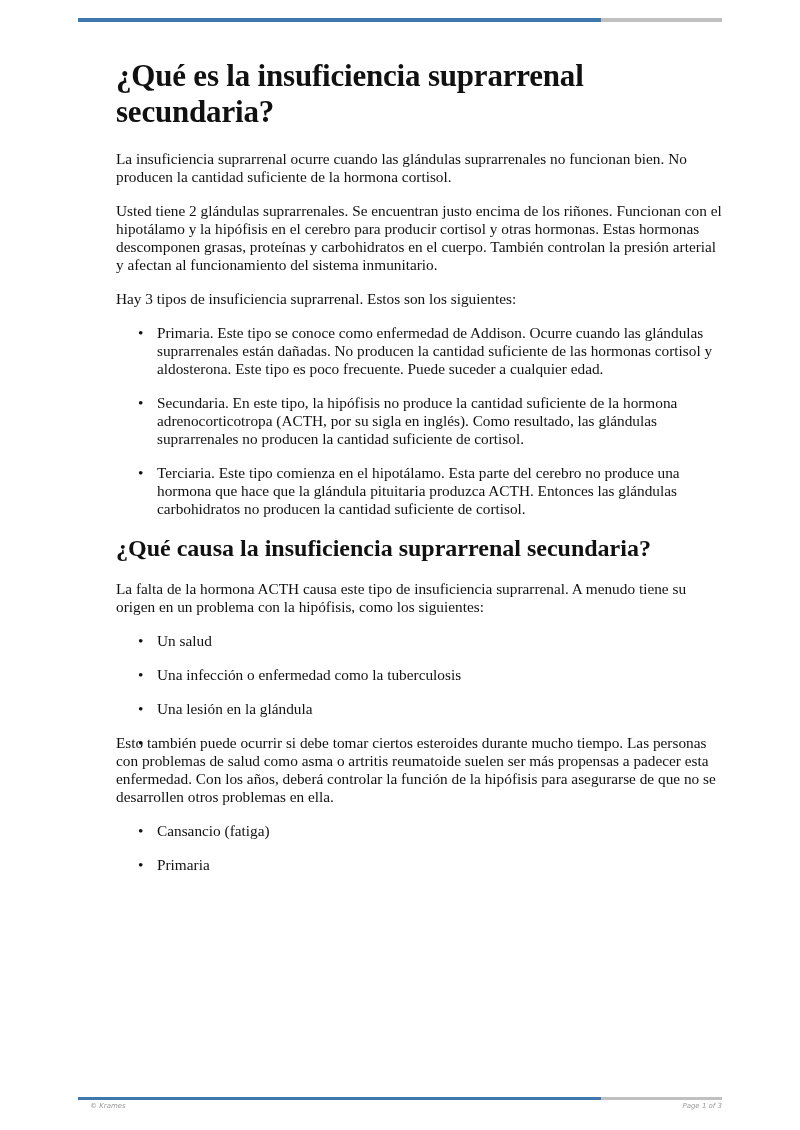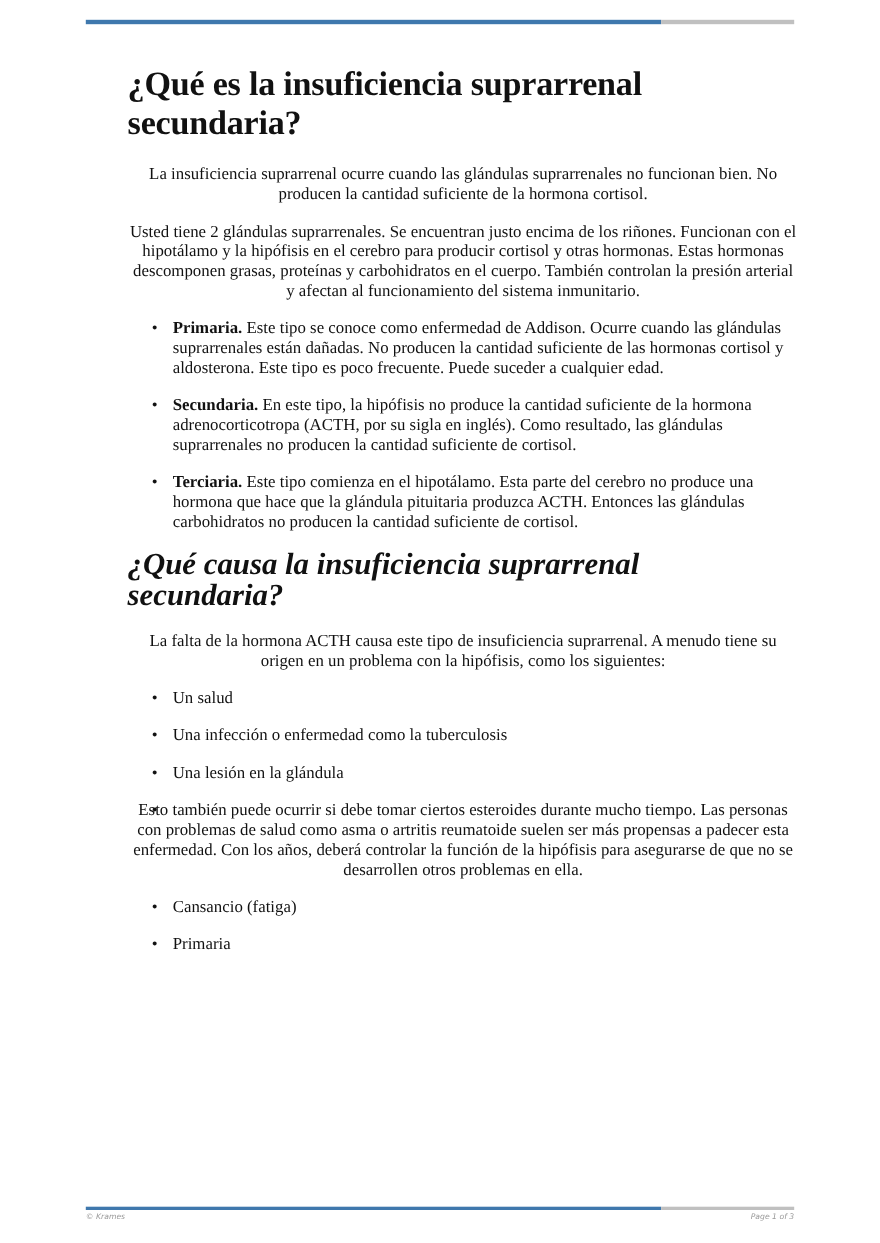--- a/index.html
+++ b/index.html
@@ -10,48 +10,49 @@
     .bar { position: absolute; left: 78px; width: 644px; height: 4px; display: flex; }
     .bar .blue { width: 523px; height: 100%; background: #3f78ad; }
     .bar .gray { flex: 1; height: 100%; background: #c0c0c0; }
     .bar.top { top: 18px; }
     .bar.bottom { top: 1097px; height: 3px; }
     .content { position: absolute; left: 104px; top: 58px; width: 610px; margin-left: 12px; }
     h1 {
       font-size: 31px; line-height: 36px; font-weight: bold; margin: 0 0 20px 0; letter-spacing: -0.2px;
     }
     h2 {
-      font-size: 28px; line-height: 28px; font-weight: bold; margin: 0 0 18px 0; font-style: italic;
+      font-size: 24px; line-height: 28px; font-weight: bold; margin: 0 0 18px 0;
     }
-    p { font-size: 15.3px; line-height: 18px; margin: 0 0 16px 0; text-align: center; }
+    p { font-size: 15.3px; line-height: 18px; margin: 0 0 16px 0; }
     ul { margin: 0 0 14px 0; padding: 0 0 0 41px; list-style: none; }
     li { font-size: 15.3px; line-height: 18px; margin: 0 0 16px 0; position: relative; }
     li .bullet { position: absolute; left: -19px; top: 0; }
-    li b { font-weight: bold; }
+    li b { font-weight: normal; }
     ul.short li { margin-bottom: 16px; }
     .footer-left, .footer-right {
       position: absolute; top: 1102px; font-family: "DejaVu Sans", sans-serif; font-style: italic;
       font-size: 7px; color: #999999;
     }
-    .footer-left { left: 78px; font-style: italic; }
+    .footer-left { left: 90px; font-style: italic; }
     .footer-right { right: 78px; text-align: right; }
   </style>
 </head>
 <body>
 
 <div class="bar top">
   <div class="blue"></div>
   <div class="gray"></div>
 </div>
 
 <div class="content">
   <h1>¿Qué es la insuficiencia suprarrenal secundaria?</h1>
 
   <p>La insuficiencia suprarrenal ocurre cuando las glándulas suprarrenales no funcionan bien. No producen la cantidad suficiente de la hormona cortisol.</p>
   <p>Usted tiene 2 glándulas suprarrenales. Se encuentran justo encima de los riñones. Funcionan con el hipotálamo y la hipófisis en el cerebro para producir cortisol y otras hormonas. Estas hormonas descomponen grasas, proteínas y carbohidratos en el cuerpo. También controlan la presión arterial y afectan al funcionamiento del sistema inmunitario.</p>
+  <p>Hay 3 tipos de insuficiencia suprarrenal. Estos son los siguientes:</p>
 
   <ul>
     <li>
       <span class="bullet">•</span>
       <b>Primaria.</b><span> Este tipo se conoce como enfermedad de Addison. Ocurre cuando las glándulas suprarrenales están dañadas. No producen la cantidad suficiente de las hormonas cortisol y aldosterona. Este tipo es poco frecuente. Puede suceder a cualquier edad.</span>
     </li>
     <li>
       <span class="bullet">•</span>
       <b>Secundaria.</b><span> En este tipo, la hipófisis no produce la cantidad suficiente de la hormona adrenocorticotropa (ACTH, por su sigla en inglés). Como resultado, las glándulas suprarrenales no producen la cantidad suficiente de cortisol.</span>
     </li>

